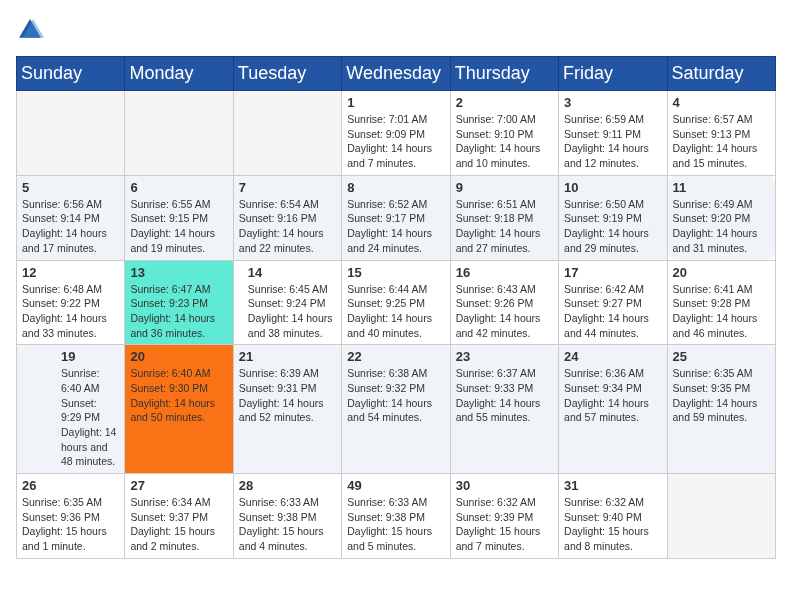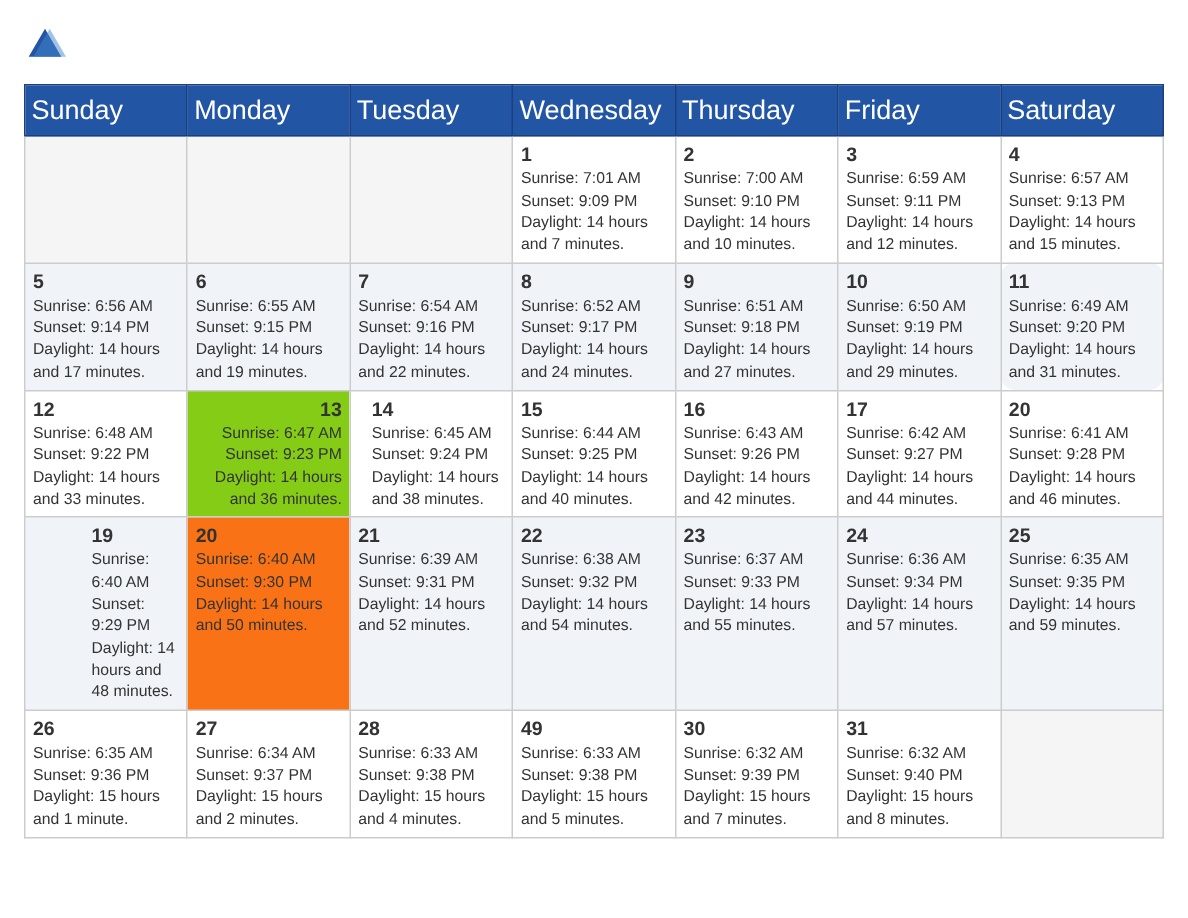--- a/index.html
+++ b/index.html
@@ -169,21 +169,21 @@
         <td style="background: rgb(240, 244, 248); border-radius: 10px;">
           <span class="day-number">11</span>
           <div class="day-info">Sunrise: 6:49 AM<br>Sunset: 9:20 PM<br>Daylight: 14 hours and 31 minutes.</div>
         </td>
       </tr>
       <tr>
         <td style="background: rgb(255, 255, 255);">
           <span class="day-number">12</span>
           <div class="day-info">Sunrise: 6:48 AM<br>Sunset: 9:22 PM<br>Daylight: 14 hours and 33 minutes.</div>
         </td>
-        <td style="background: #84cc16; text-align: right;">
+        <td style="background: #5eead4;">
           <span class="day-number">13</span>
           <div class="day-info">Sunrise: 6:47 AM<br>Sunset: 9:23 PM<br>Daylight: 14 hours and 36 minutes.</div>
         </td>
         <td style="background: rgb(255, 255, 255); padding-left: 14px;">
           <span class="day-number">14</span>
           <div class="day-info">Sunrise: 6:45 AM<br>Sunset: 9:24 PM<br>Daylight: 14 hours and 38 minutes.</div>
         </td>
         <td style="background: rgb(255, 255, 255);">
           <span class="day-number">15</span>
           <div class="day-info">Sunrise: 6:44 AM<br>Sunset: 9:25 PM<br>Daylight: 14 hours and 40 minutes.</div>

